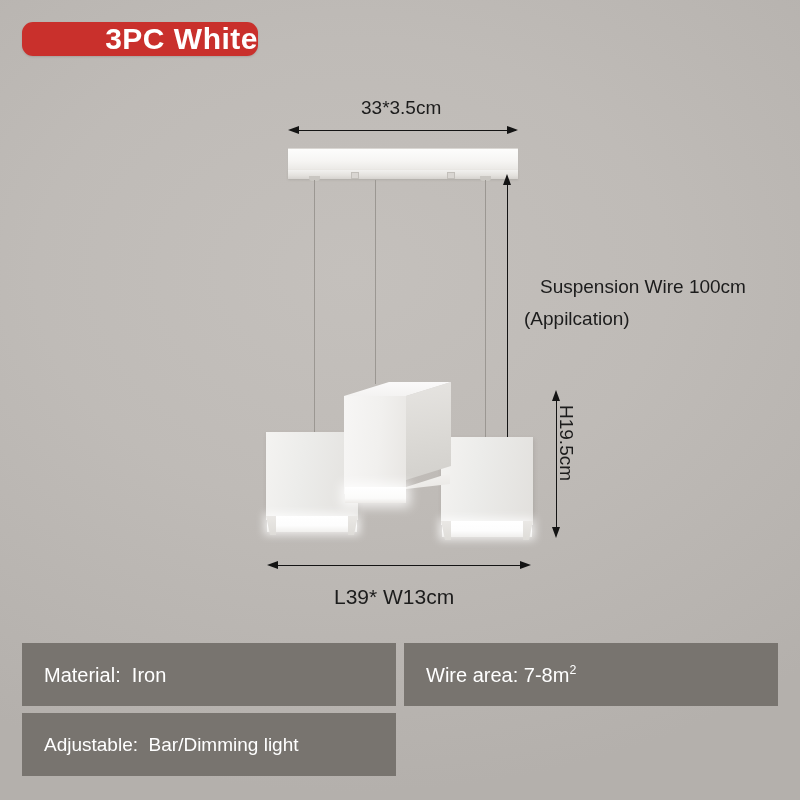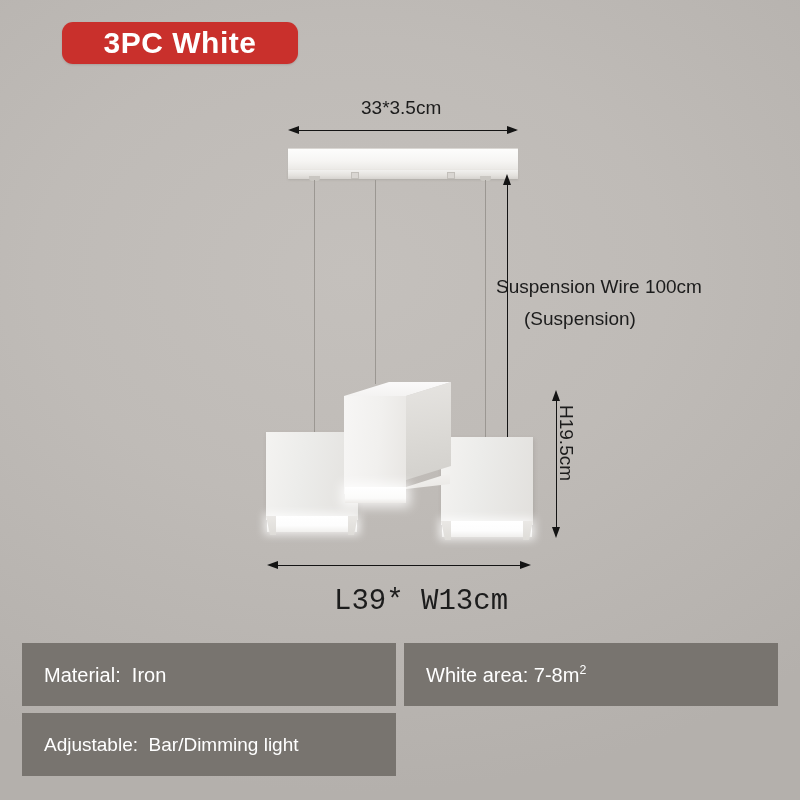--- a/index.html
+++ b/index.html
@@ -20,28 +20,27 @@
       radial-gradient(ellipse 700px 520px at 44% 34%, #c4c0bc 0%, #bfbbb7 45%, #b9b5b1 75%, #b4b0ac 100%),
       #bebab6;
   }
 
   
   #variant-badge {
     position: absolute;
     left: 22px;
     top: 22px;
     width: 236px;
-    height: 42px;
+    height: 34px;
     border-radius: 11px;
     background: #c9302c;
     box-shadow: 0 1px 2px rgba(80,50,50,.18);
     display: flex;
     align-items: center;
-    justify-content: center;
-    margin-left: 40px;
+    justify-content: flex-end;
   }
   #variant-badge span {
     color: #ffffff;
     font-size: 30px;
     font-weight: bold;
     letter-spacing: .5px;
     line-height: 1;
   }
 
   
@@ -246,22 +245,22 @@
   <div class="plate-screw" style="left:447px;"></div>
   <div class="plate-nipple" style="left:480px;"></div>
 
   <div class="wire" style="left:314px; top:180px; height:255px;"></div>
   <div class="wire" style="left:375px; top:180px; height:204px;"></div>
   <div class="wire" style="left:485px; top:180px; height:260px;"></div>
 
   <div class="vline" style="left:507px; top:182px; height:258px;"></div>
   <div class="arrow arrow-u" style="left:502.5px; top:174px;"></div>
   <div class="arrow arrow-d" style="left:502.5px; top:437px;"></div>
-  <div class="dim-label" style="left:496px; top:276px;">Suspension Wire 100cm</div>
-  <div class="dim-label" style="left:524px; top:308px;">(Suspension)</div>
+  <div class="dim-label" style="left:540px; top:276px;">Suspension Wire 100cm</div>
+  <div class="dim-label" style="left:524px; top:308px;">(Appilcation)</div>
 
   <div class="cube-side" style="left:266px; top:432px; width:92px; height:88px;"></div>
   <div class="cube-glow" style="left:267px; top:516px; width:90px; height:16px;"></div>
   <div style="position:absolute; left:266px; top:516px; width:10px; height:19px;
               background:linear-gradient(180deg,#eae8e5,#dedcd8);
               clip-path:polygon(0 0,100% 0,100% 100%,4px 100%);"></div>
   <div style="position:absolute; left:348px; top:516px; width:10px; height:19px;
               background:linear-gradient(180deg,#eae8e5,#dedcd8);
               clip-path:polygon(0 0,100% 0,6px 100%,0 100%);"></div>
 
@@ -281,31 +280,31 @@
   <div id="cube-center-glow"></div>
 
   <div class="vline" style="left:556px; top:398px; height:132px;"></div>
   <div class="arrow arrow-u" style="left:551.5px; top:390px;"></div>
   <div class="arrow arrow-d" style="left:551.5px; top:527px;"></div>
   <div class="dim-label" style="left:577px; top:405px; transform-origin:0 0; transform:rotate(90deg);">H19.5cm</div>
 
   <div class="hline" style="left:272px; top:565px; width:254px;"></div>
   <div class="arrow arrow-l" style="left:267px; top:560.5px;"></div>
   <div class="arrow arrow-r" style="left:520px; top:560.5px;"></div>
-  <div class="dim-label" style="left:334px; top:585px; font-size:29px;font-family:Liberation Mono, monospace;">L39* W13cm</div>
+  <div class="dim-label" style="left:334px; top:585px; font-size:21px;">L39* W13cm</div>
 
   <div id="spec-grid">
 
     <div class="spec-cell">
       <span class="spec-text"><span>Material:</span>&nbsp;&nbsp;<span>Iron</span></span>
     </div>
 
 
     <div class="spec-cell">
-      <span class="spec-text"><span>White area:</span>&nbsp;<span>7-8m</span><sup class="sq">2</sup></span>
+      <span class="spec-text"><span>Wire area:</span>&nbsp;<span>7-8m</span><sup class="sq">2</sup></span>
     </div>
 
     <div class="spec-cell tight">
       <span class="spec-text"><span>Adjustable:</span>&nbsp;&nbsp;<span>Bar/Dimming light</span></span>
     </div>
 
   </div>
 
 </div>
 

